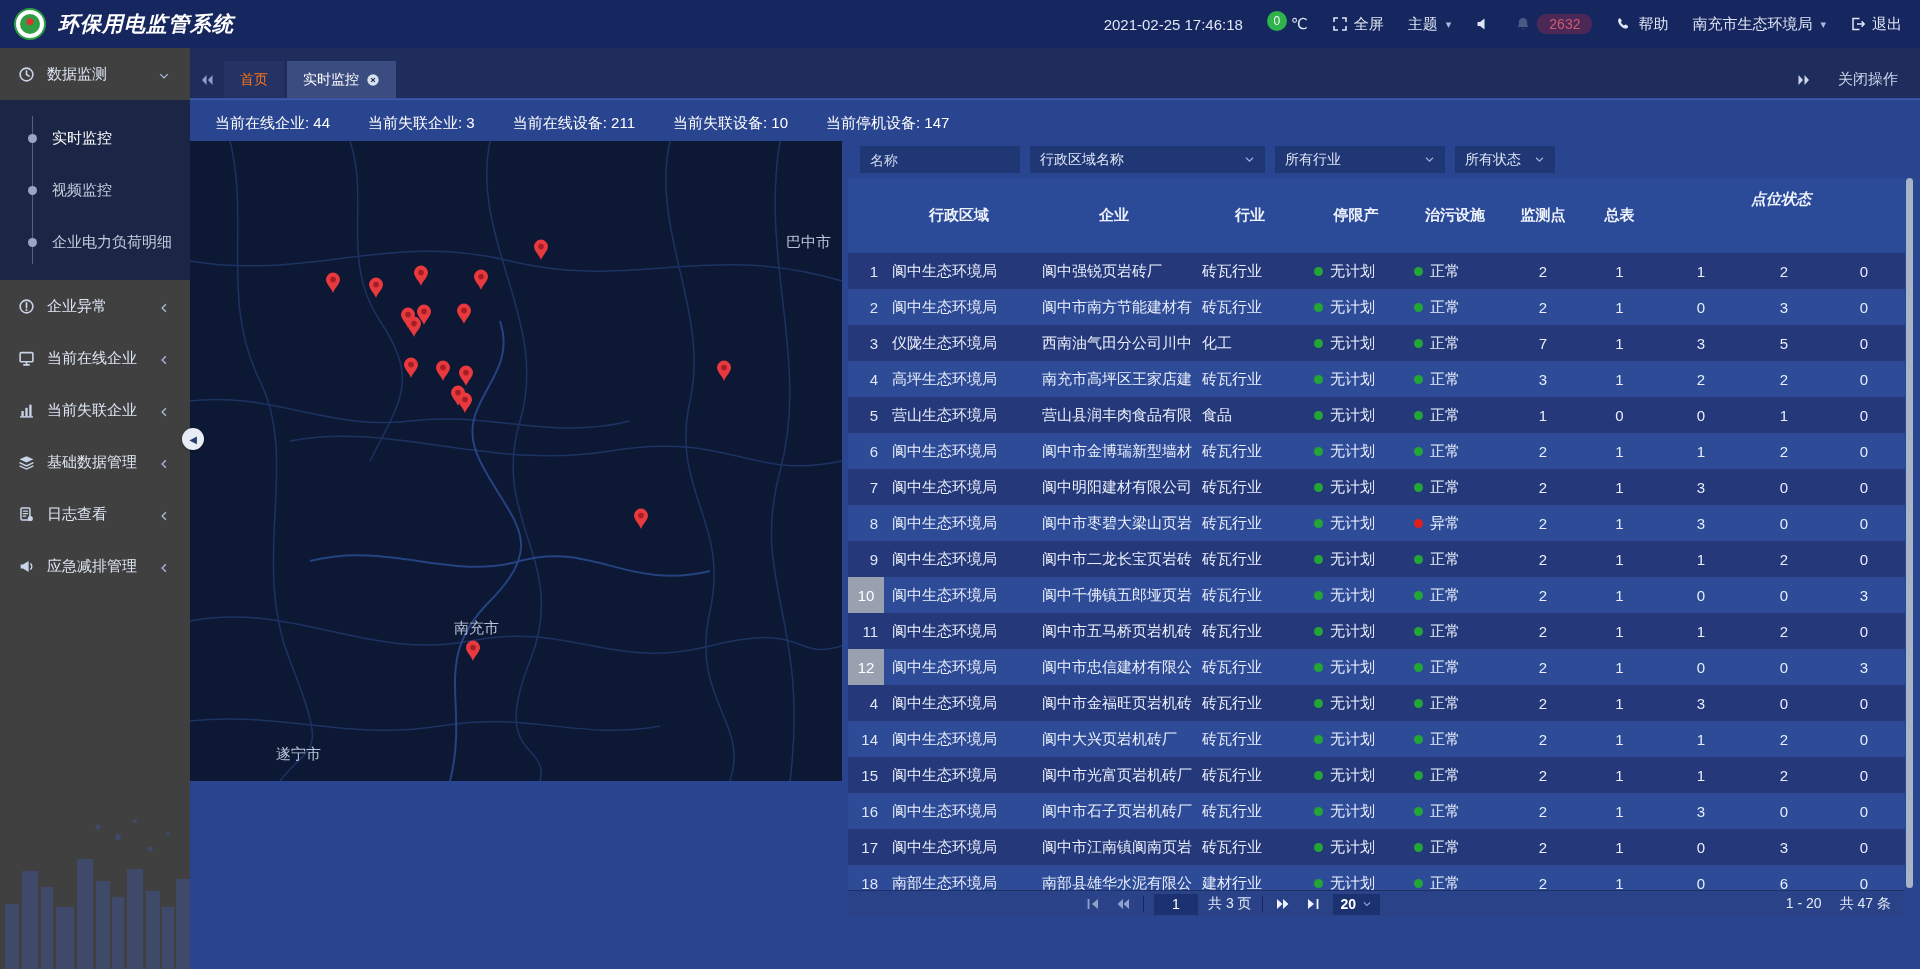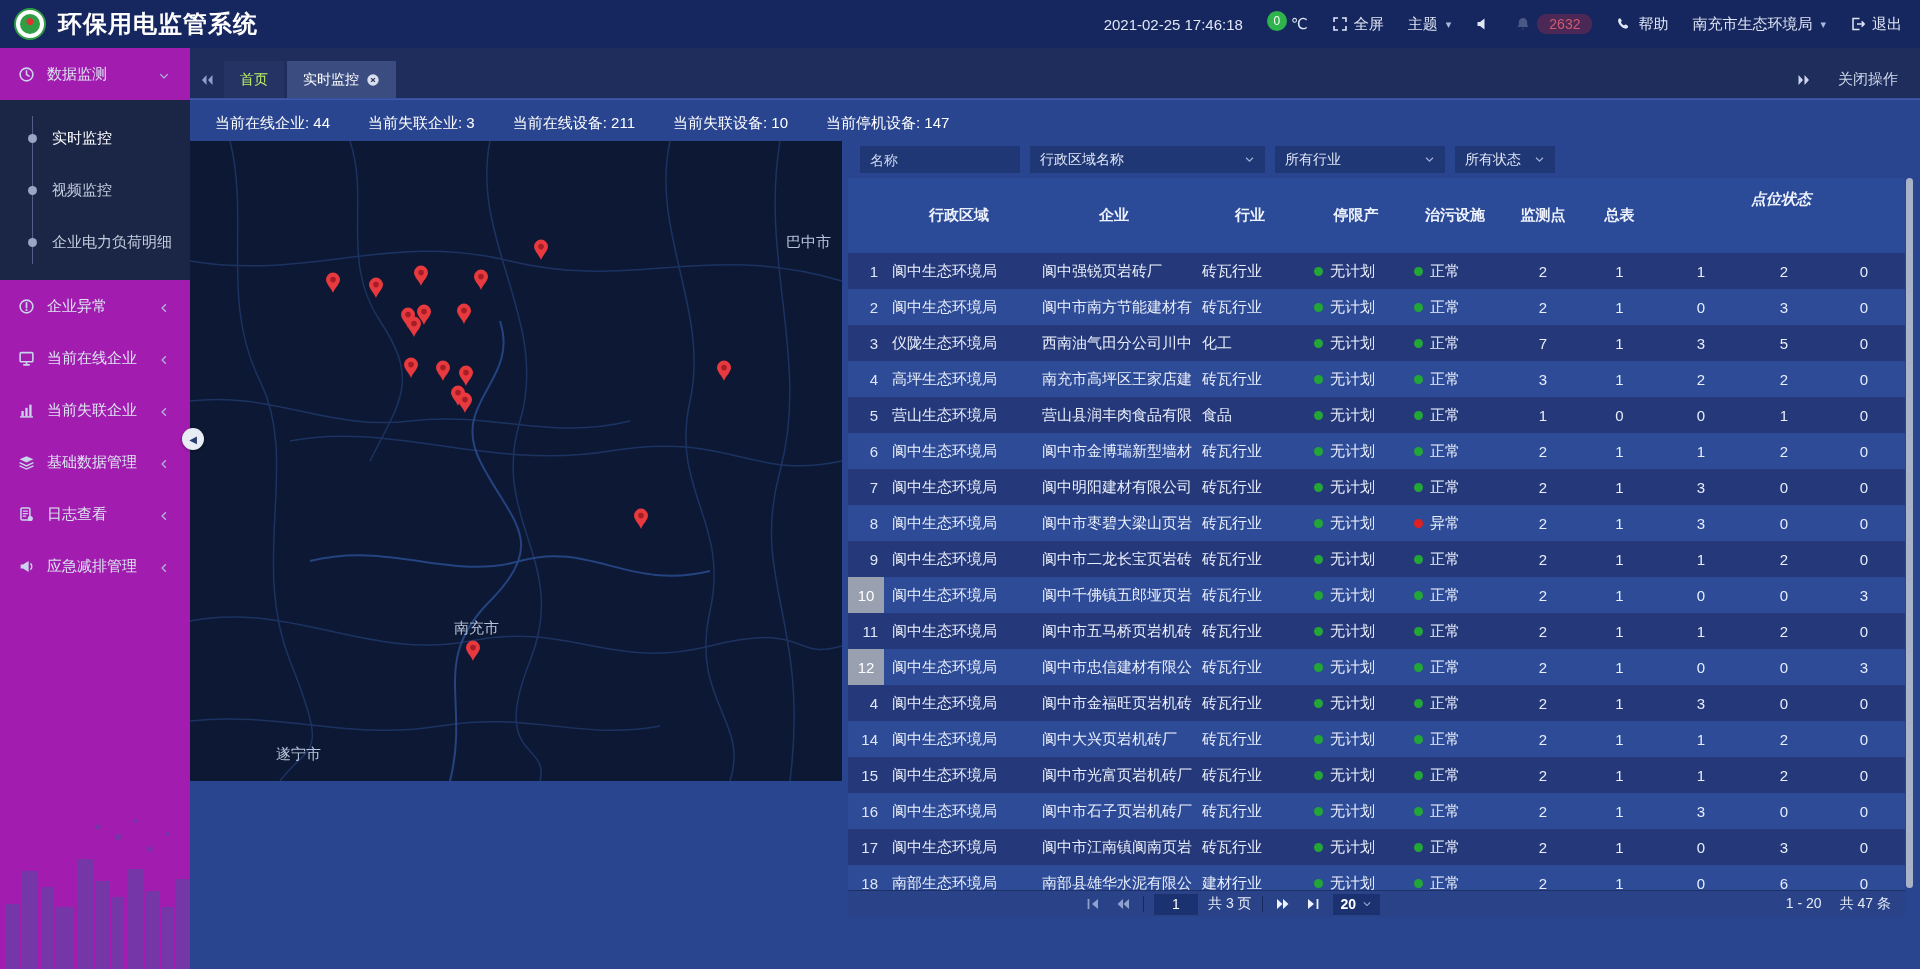--- a/index.html
+++ b/index.html
@@ -4,49 +4,49 @@
 <style>
   html,body{margin:0;padding:0;background:#0c1430;}
   *{box-sizing:border-box;font-family:"Liberation Sans","DejaVu Sans",sans-serif;}
   .app{position:relative;width:1920px;height:969px;background:#2a4590;overflow:hidden;color:#fff;}
 
   
   .hdr{position:absolute;left:0;top:0;width:1920px;height:48px;background:#16265e;display:flex;align-items:center;justify-content:space-between;padding:0 18px 0 14px;}
   .hdr-left{display:flex;align-items:center;gap:12px;}
   .logo{width:32px;height:32px;border-radius:50%;background:#fff;border:2px solid #2f9e44;display:flex;align-items:center;justify-content:center;}
   .logo-inner{width:20px;height:20px;border-radius:50%;background:radial-gradient(circle at 50% 38%,#d33 0 3px,#2f9e44 4px);}
-  .title{font-size:24px;font-weight:bold;letter-spacing:1px;color:#fff;}
+  .title{font-size:21px;font-weight:bold;letter-spacing:1px;color:#fff;font-style:italic;}
   .hdr-right{display:flex;align-items:center;gap:24px;font-size:15px;color:#dfe6f5;}
   .hdr-item{display:flex;align-items:center;gap:6px;cursor:pointer;}
   .temp-wrap{display:flex;align-items:flex-start;gap:4px;}
   .temp-circle{width:20px;height:20px;border-radius:50%;background:#2eb34d;color:#fff;font-size:12px;display:flex;align-items:center;justify-content:center;margin-top:-4px;}
   .badge-pill{background:rgba(140,45,75,.45);border-radius:9px;padding:2px 12px;color:#cf5b72;font-size:14px;}
   .bell{color:#4a5886;}
   .icn{display:inline-flex;width:16px;height:16px;}
   .icn svg{width:100%;height:100%;}
   .caret{font-size:11px;color:#aab8dd;margin-left:2px;}
 
   
-  .sidebar{position:absolute;left:0;top:48px;width:190px;height:921px;background:#a21caf;overflow:hidden;}
+  .sidebar{position:absolute;left:0;top:48px;width:190px;height:921px;background:#404040;overflow:hidden;}
   .nav-row{height:52px;display:flex;align-items:center;padding:0 20px 0 18px;color:#dde4f3;font-size:15px;cursor:pointer;}
   .nav-row .icn{width:17px;height:17px;margin-right:12px;color:#c9d3ea;flex:none;}
   .nav-label{flex:1;}
   .nav-chev{width:12px;height:12px;color:#aab6d8;}
   .nav-chev svg{width:12px;height:12px;}
   .nav-sub{background:#1b2647;position:relative;padding:12px 0;}
   .sub-line{position:absolute;left:32px;top:16px;bottom:16px;width:1px;background:#55608a;}
   .sub-item{height:52px;display:flex;align-items:center;padding-left:52px;color:#c5cede;font-size:15px;position:relative;cursor:pointer;}
   .sub-item.active{color:#ffffff;}
   .sub-dot{position:absolute;left:32px;width:9px;height:9px;border-radius:50%;background:#9aa5c4;transform:translateX(-4px);}
   .skyline{position:absolute;left:0;bottom:0;width:190px;height:160px;opacity:.45;}
 
   
   .tabbar{position:absolute;left:190px;top:48px;width:1730px;height:51px;background:#1f2d5c;display:flex;align-items:flex-end;border-bottom:1px solid #35509e;}
   .tab-arrow{width:34px;height:37px;display:flex;align-items:center;justify-content:center;color:#8fa0cc;cursor:pointer;}
-  .tab{height:37px;padding:0 16px;display:flex;align-items:center;gap:7px;background:#243364;color:#bef264;font-size:14px;margin-right:3px;cursor:pointer;}
+  .tab{height:37px;padding:0 16px;display:flex;align-items:center;gap:7px;background:#243364;color:#f97316;font-size:14px;margin-right:3px;cursor:pointer;}
   .tab.active{background:#3b4c80;color:#fff;}
   .tab-close{width:14px;height:14px;display:inline-flex;cursor:pointer;}
   .tabbar-spacer{flex:1;}
   .tabbar-right{display:flex;align-items:center;gap:26px;padding:0 22px 9px 0;color:#cdd6ec;font-size:15px;}
   .tabbar-right .icn{color:#cdd6ec;}
 
   
   .statsbar{position:absolute;left:190px;top:99px;width:1730px;height:42px;background:#2a4590;border-top:1px solid #4059a8;display:flex;align-items:center;gap:38px;padding:6px 0 0 25px;font-size:15px;color:#fff;}
 
   

